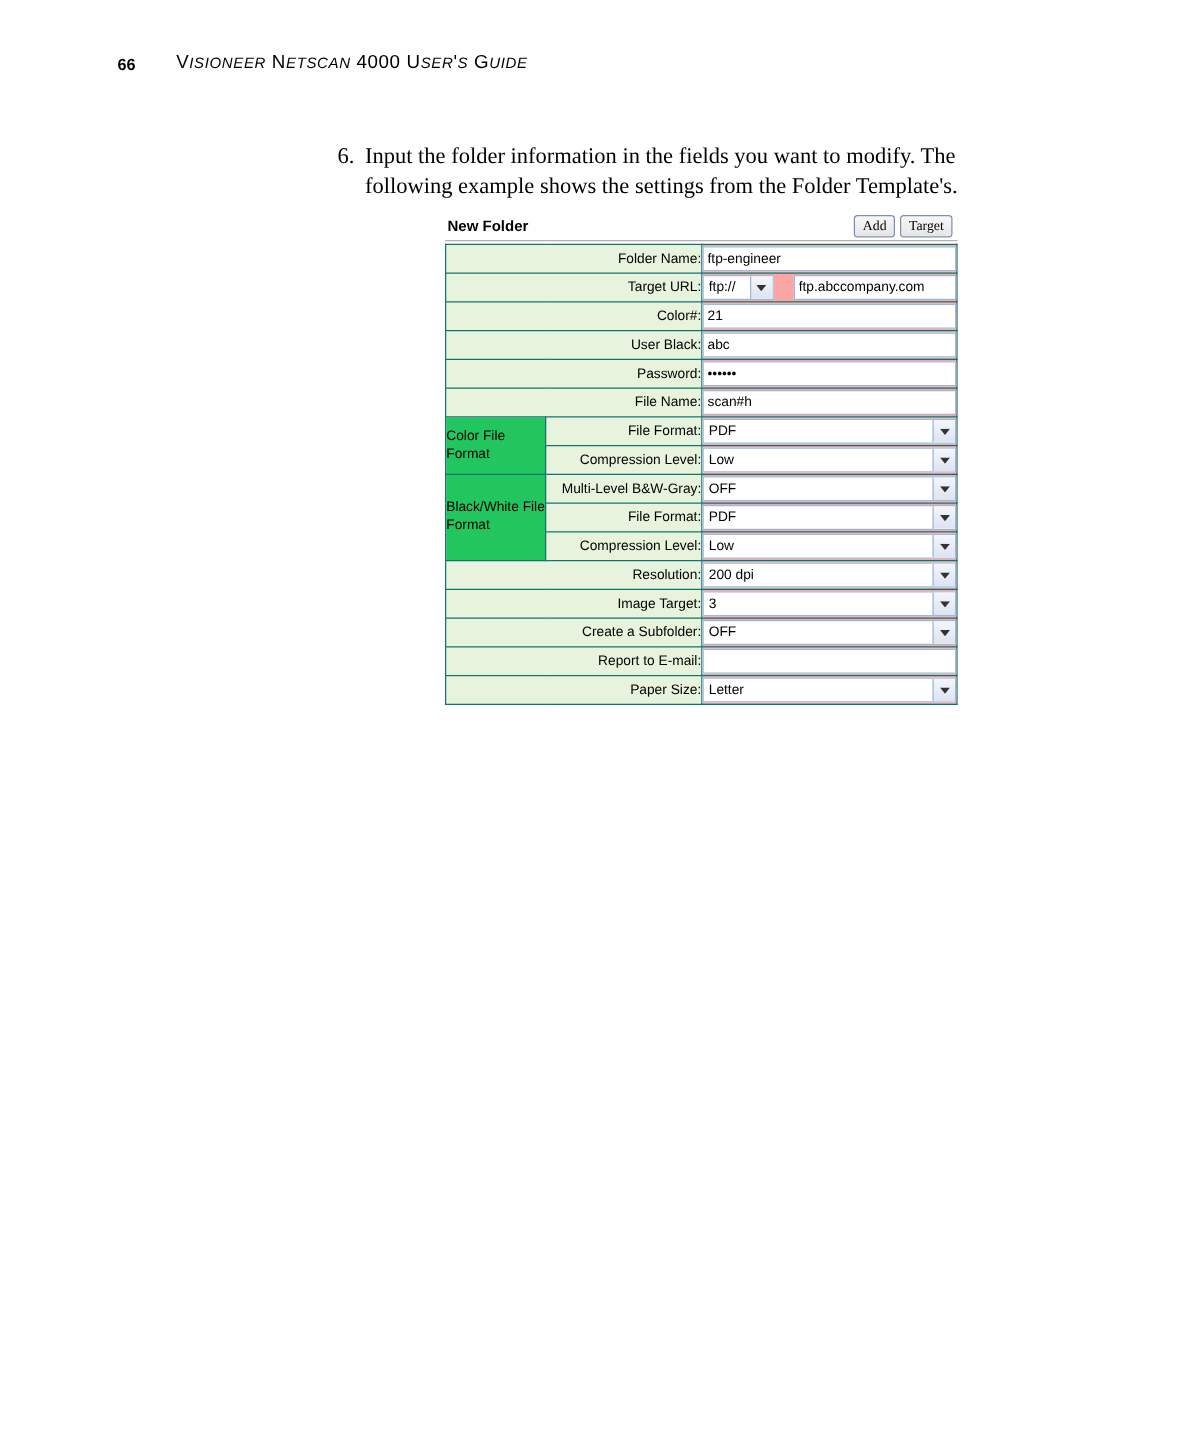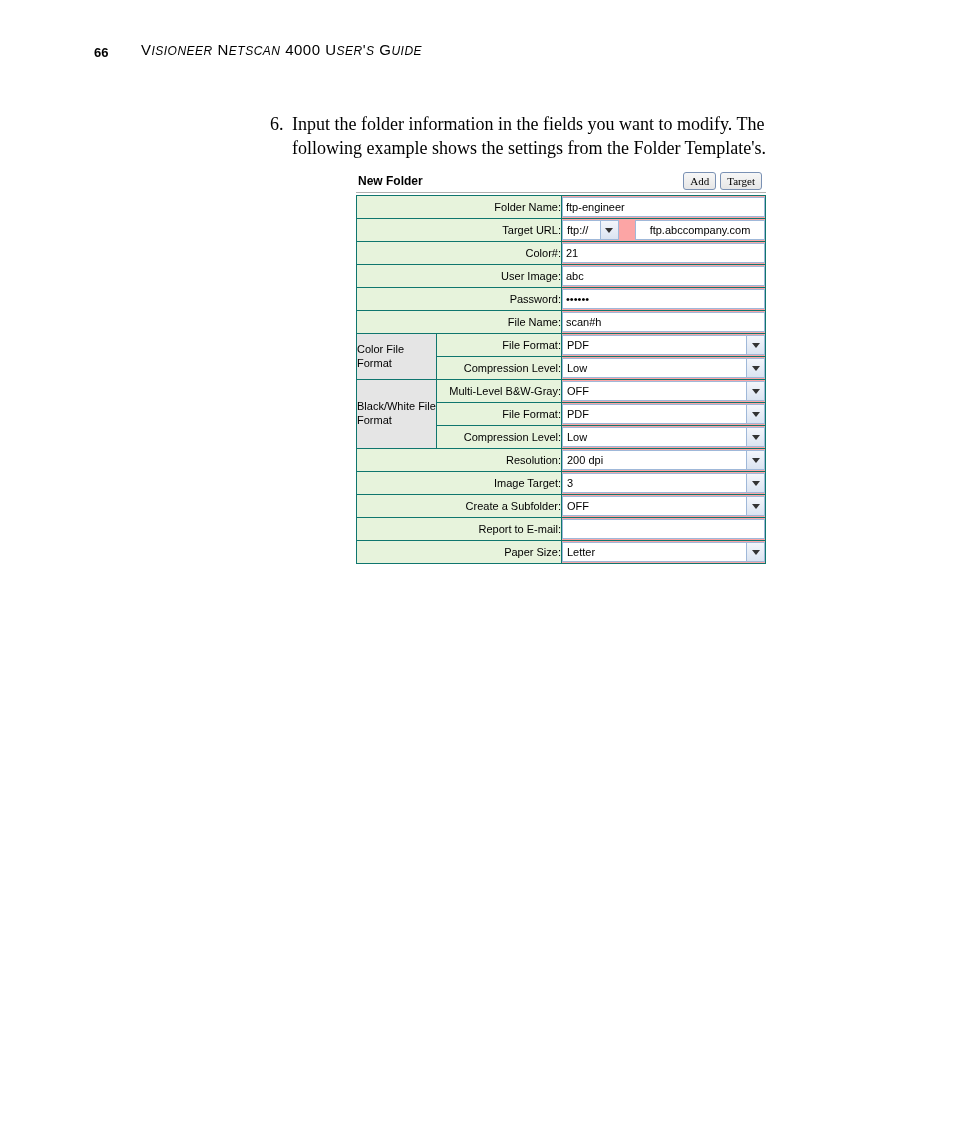--- a/index.html
+++ b/index.html
@@ -95,42 +95,42 @@
     height: 22px;
   }
   td.lbl {
     background: #e7f3dc;
     text-align: right;
     padding-right: 4px;
     color: #000;
     white-space: nowrap;
   }
   td.lbl-side {
-    background: #e5e5e5;
+    background: #22c55e;
     color: #000;
     text-align: left;
     padding: 4px 6px;
     line-height: 1.25;
     vertical-align: top;
   }
   td.val {
     background: #fca5a5;
     padding-left: 0;
   }
   .tinput {
     width: 100%;
     box-sizing: border-box;
     height: 20px;
     border: 1px solid #9fb8d9;
     background: #fff;
     font-family: Verdana, Arial, sans-serif;
     font-size: 11px;
     padding: 1px 3px;
   }
-  .tinput.rest { width: calc(100% - 66px); margin-left: 16px; text-align: center; }
+  .tinput.rest { width: calc(100% - 66px); margin-left: 16px; }
   .sel {
     width: 100%;
     box-sizing: border-box;
     height: 20px;
     border: 1px solid #9fb8d9;
     background: #fff;
     font-family: Verdana, Arial, sans-serif;
     font-size: 11px;
     padding-left: 2px;
     position: relative;
@@ -205,21 +205,21 @@
           </div>
         </td>
       </tr>
 
       <tr>
         <td class="lbl" colspan="2">Color#:</td>
         <td class="val"><input class="tinput" value="21" style=""></td>
       </tr>
 
       <tr>
-        <td class="lbl" colspan="2">User Image:</td>
+        <td class="lbl" colspan="2">User Black:</td>
         <td class="val"><input class="tinput" value="abc" style=""></td>
       </tr>
 
       <tr>
         <td class="lbl" colspan="2">Password:</td>
         <td class="val"><input class="tinput" value="••••••" style=""></td>
       </tr>
 
       <tr>
         <td class="lbl" colspan="2">File Name:</td>

